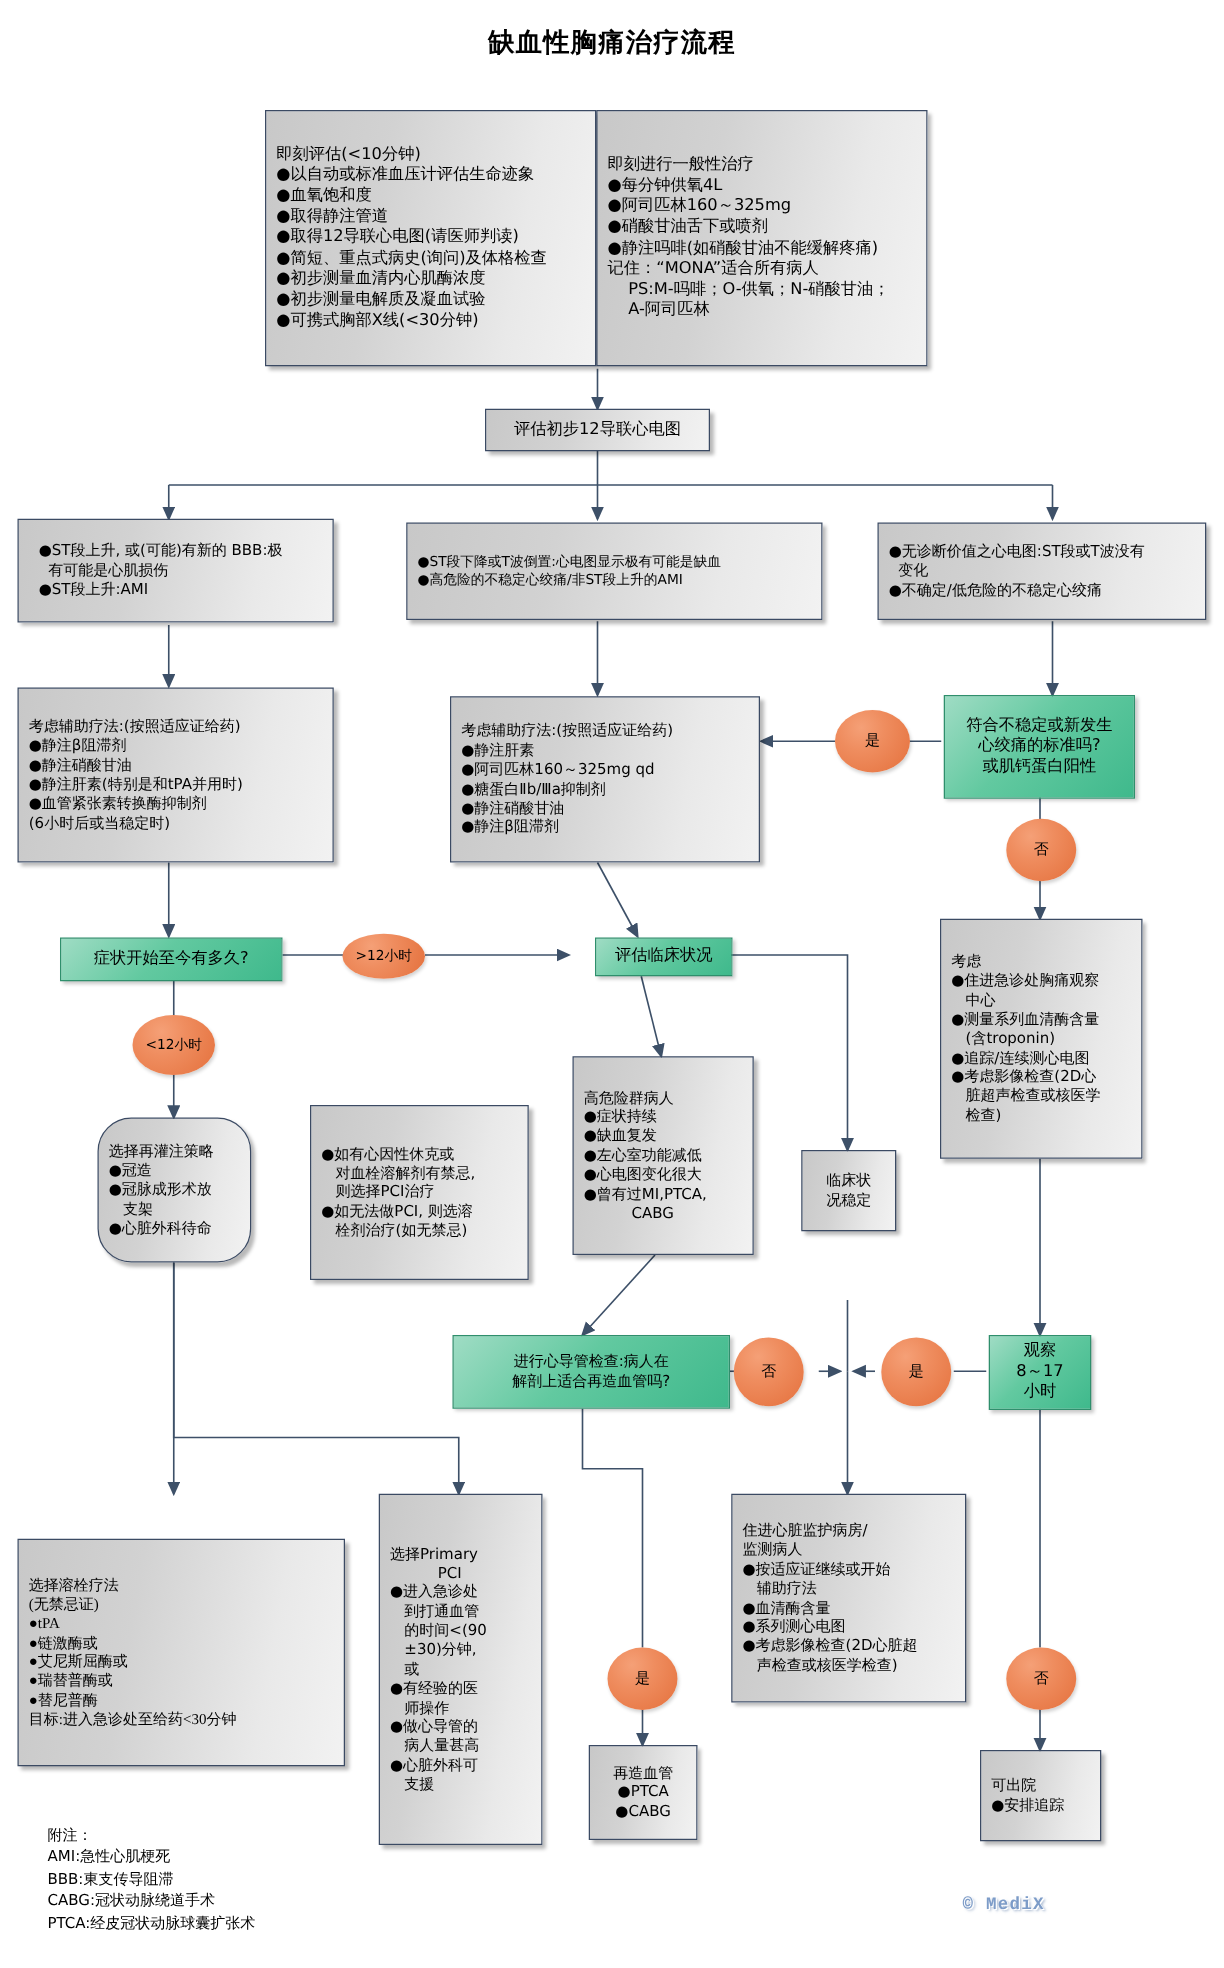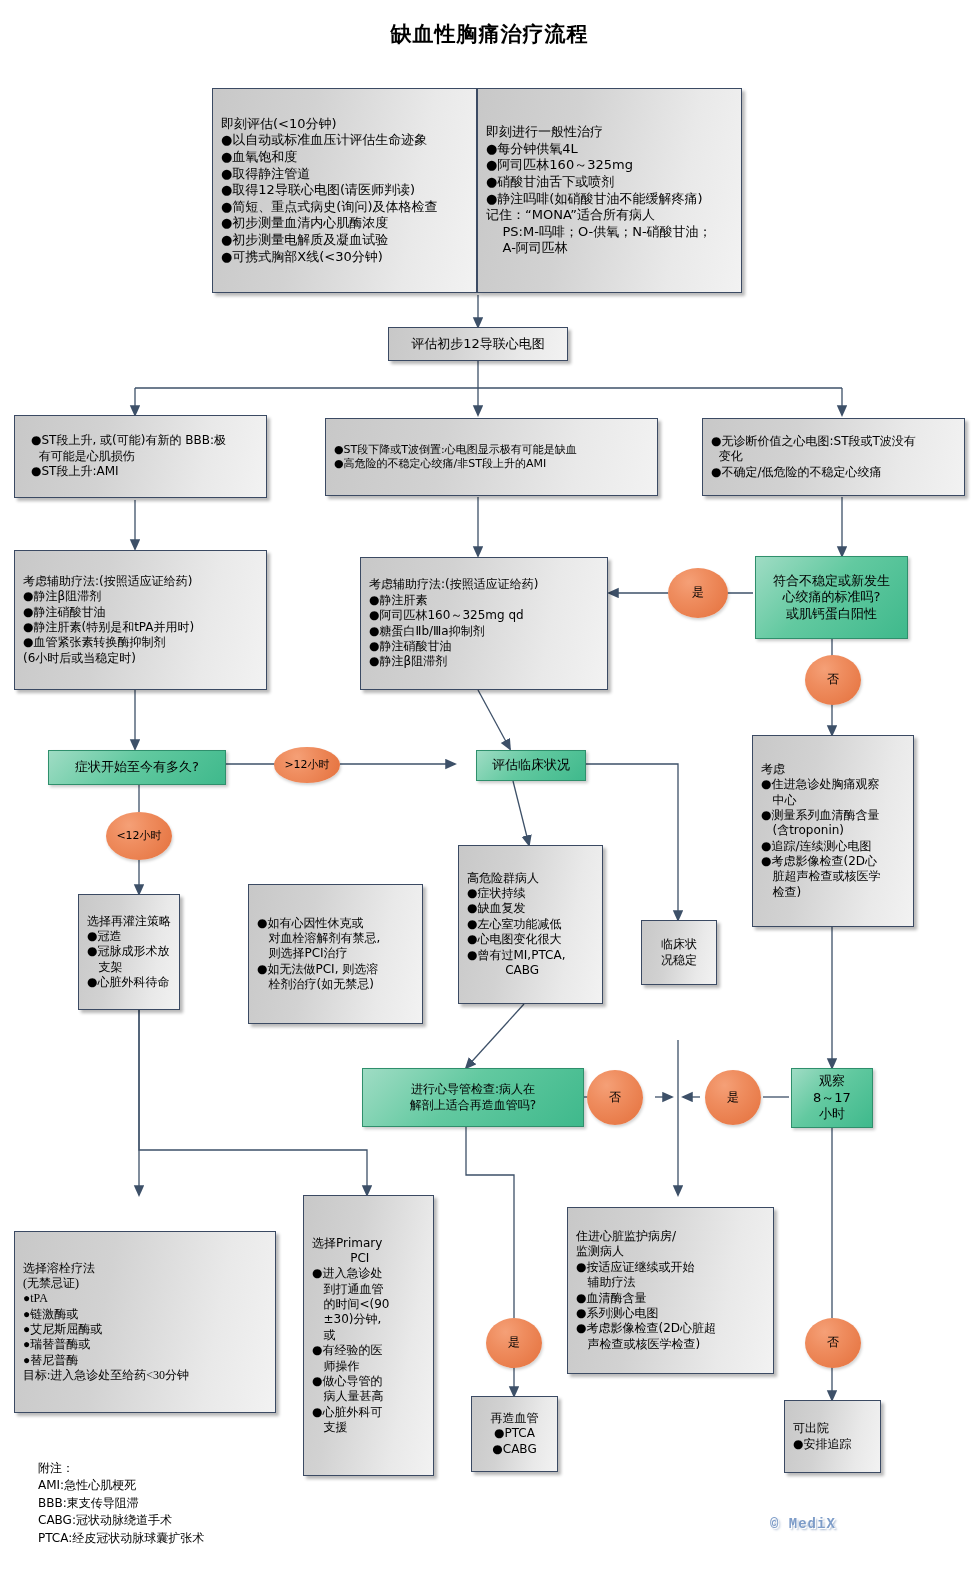--- a/index.html
+++ b/index.html
@@ -266,21 +266,21 @@
   </div>
 
   <div class="node ellipse fs11" style="left:106px; top:812px; width:66px; height:48px;">
     <span>&lt;12小时</span>
   </div>
 
   <div class="node green fs13" style="left:476px; top:750px; width:110px; height:31px;">
     <span>评估临床状况</span>
   </div>
 
-  <div class="node box fs12" style="left:78px; top:894px; width:102px; height:116px;">
+  <div class="node box fs12" style="left:78px; top:894px; width:123px; height:116px;border-radius:27px;">
     <span class="txt">选择再灌注策略
 ●冠造
 ●冠脉成形术放
    支架
 ●心脏外科待命</span>
   </div>
 
   <div class="node box fs12" style="left:248px; top:884px; width:175px; height:140px;">
     <span class="txt">●如有心因性休克或
    对血栓溶解剂有禁忌,
@@ -343,21 +343,21 @@
    ±30)分钟,
    或
 ●有经验的医
    师操作
 ●做心导管的
    病人量甚高
 ●心脏外科可
    支援</span>
   </div>
 
-  <div class="node box fs12" style="left:567px; top:1195px; width:207px; height:167px;margin-top:12px;">
+  <div class="node box fs12" style="left:585px; top:1195px; width:188px; height:167px;">
     <span class="txt">住进心脏监护病房/
 监测病人
 ●按适应证继续或开始
    辅助疗法
 ●血清酶含量
 ●系列测心电图
 ●考虑影像检查(2D心脏超
    声检查或核医学检查)</span>
   </div>
 

